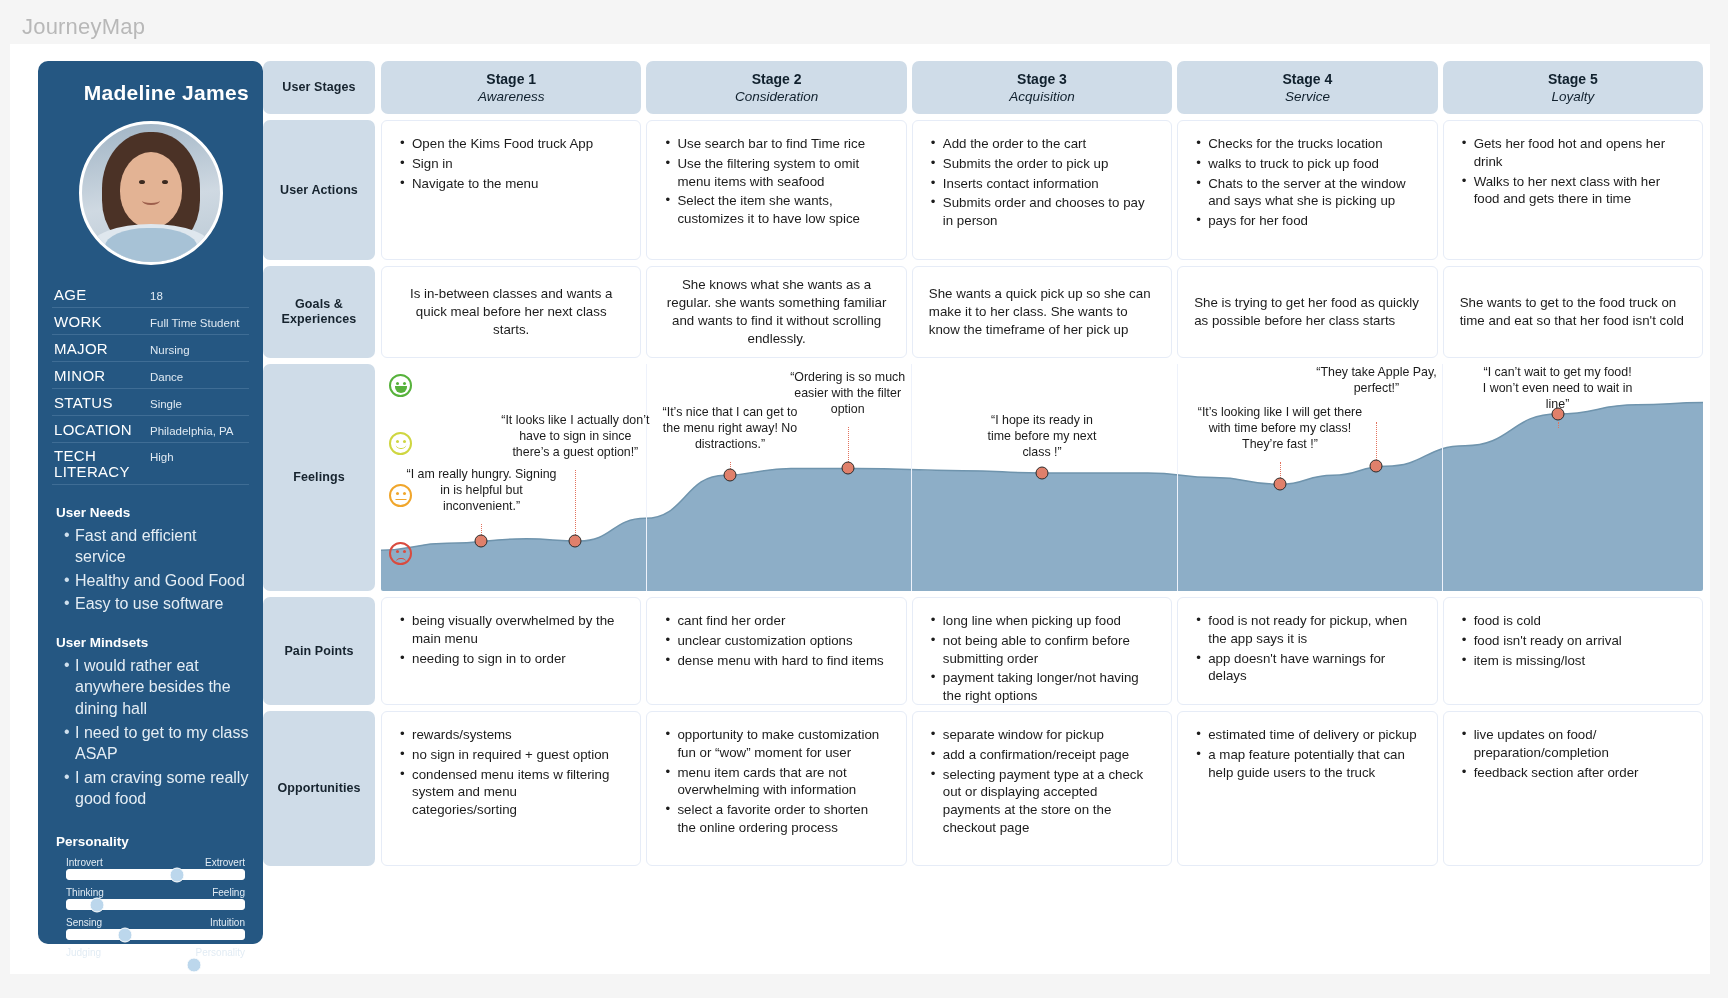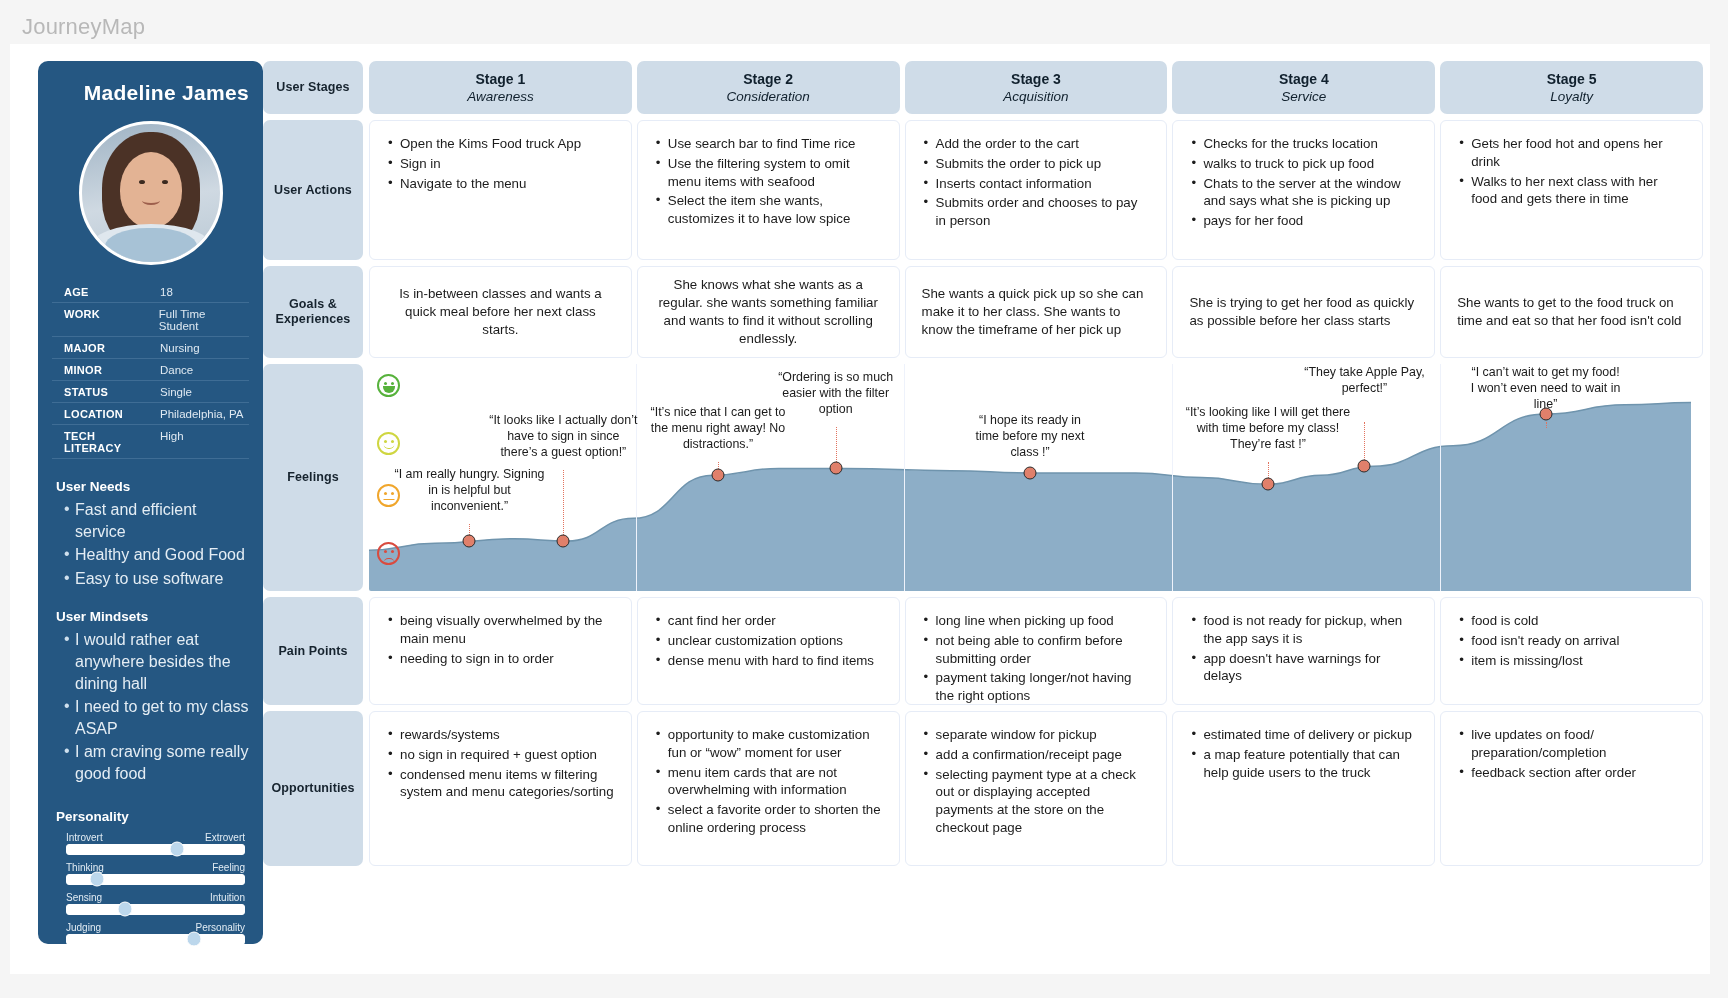--- a/index.html
+++ b/index.html
@@ -62,21 +62,21 @@
   .avatar .shirt {
     position:absolute; left:50%; bottom:-6px; transform:translateX(-50%);
     width:92px; height:40px; border-radius:46% 46% 0 0; background:#a7c2d6;
   }
 
   .facts { margin-top: 16px; }
   .fact {
     display: flex; align-items: baseline;
     border-bottom: 1px solid #3f6d95; padding: 5px 2px 4px 2px;
   }
-  .fact .k { width: 96px; font-size: 11px; font-weight: bold; letter-spacing: .3px; margin-left: 10px; }
+  .fact .k { width: 96px; font-size: 15px; font-weight: normal; letter-spacing: .3px; }
   .fact .v { font-size: 11.5px; color: #dfe9f2; }
   .fact.two-line .k { line-height: 1.05; }
 
   .sec-title { font-size: 13.5px; font-weight: bold; margin: 20px 0 5px 4px; }
   .blist { list-style: none; margin-left: 12px; }
   .blist li {
     font-size: 16px; color: #e4edf4; line-height: 1.35;
     margin-bottom: 2px; position: relative; padding-left: 11px;
   }
   .blist li::before {
@@ -97,21 +97,21 @@
   .slider-knob {
     position: absolute; top: 50%; transform: translate(-50%,-50%);
     width: 15px; height: 15px; border-radius: 50%;
     background: #bcd7ec; border: 1px solid #ffffff;
   }
 
   
   .grid { position: absolute; left: 253px; top: 17px; width: 1440px; }
   .row { display: flex; gap: 6px; margin-bottom: 6px; }
   .rowlabel {
-    width: 100px; flex: none;
+    width: 112px; flex: none;
     background: #cfdce8; border-radius: 7px;
     display: flex; align-items: center; justify-content: center;
     text-align: center; font-size: 12.5px; font-weight: bold;
     color: #16232e; line-height: 1.2; letter-spacing: .1px;
   }
   .cells { flex: 1; display: flex; gap: 5px; }
   .cell { flex: 1; }
 
   .stage-head {
     background: #cfdce8; border-radius: 7px;

